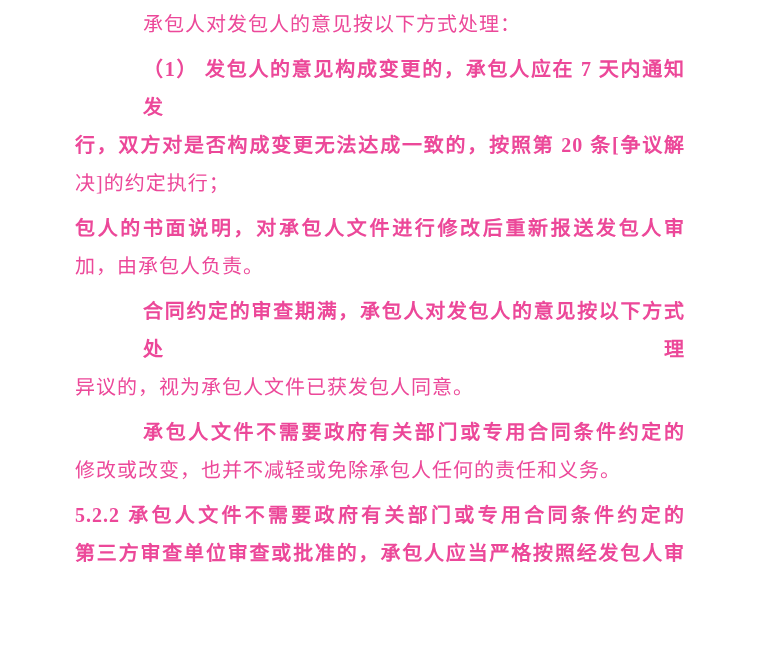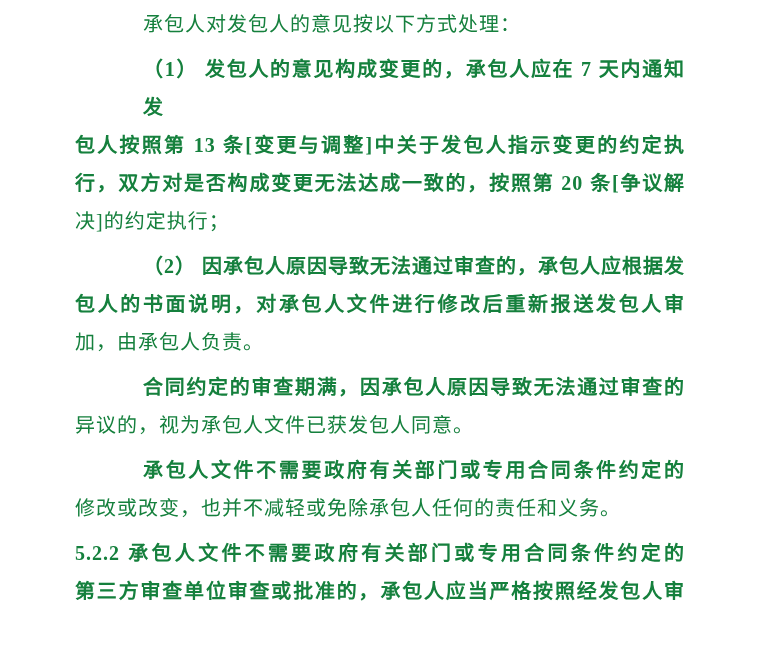--- a/index.html
+++ b/index.html
@@ -19,52 +19,50 @@
     padding: 5px 75px 0 75px;
   }
   .para {
     margin: 0 0 7px 0;
   }
   .line {
     font-family: "Liberation Serif", "DejaVu Serif", serif;
     font-size: 20px;
     line-height: 38px;
     letter-spacing: 1px;
-    color: #15803d;
+    color: #ec4899;
     text-align: left;
   }
   .line.justify {
     text-align: justify;
     text-align-last: justify;
     font-weight: bold;
   }
   .line.indent {
     padding-left: 68px;
   }
 </style>
 </head>
 <body style="background: rgb(255, 255, 255);">
 
 <div class="doc-page" style="color: rgb(28, 28, 28);">
     <div class="para">
       <div class="line indent">承包人对发包人的意见按以下方式处理：</div>
     </div>
     <div class="para">
       <div class="line justify indent">（1） 发包人的意见构成变更的，承包人应在 7 天内通知发</div>
-      <div class="line justify">包人按照第 13 条[变更与调整]中关于发包人指示变更的约定执</div>
       <div class="line justify">行，双方对是否构成变更无法达成一致的，按照第 20 条[争议解</div>
       <div class="line">决]的约定执行；</div>
     </div>
     <div class="para">
-      <div class="line justify indent">（2） 因承包人原因导致无法通过审查的，承包人应根据发</div>
       <div class="line justify">包人的书面说明，对承包人文件进行修改后重新报送发包人审</div>
       <div class="line">加，由承包人负责。</div>
     </div>
     <div class="para">
-      <div class="line justify indent">合同约定的审查期满，因承包人原因导致无法通过审查的</div>
+      <div class="line justify indent">合同约定的审查期满，承包人对发包人的意见按以下方式处理</div>
       <div class="line">异议的，视为承包人文件已获发包人同意。</div>
     </div>
     <div class="para">
       <div class="line justify indent">承包人文件不需要政府有关部门或专用合同条件约定的</div>
       <div class="line">修改或改变，也并不减轻或免除承包人任何的责任和义务。</div>
     </div>
     <div class="para">
       <div class="line justify">5.2.2 承包人文件不需要政府有关部门或专用合同条件约定的</div>
       <div class="line justify">第三方审查单位审查或批准的，承包人应当严格按照经发包人审</div>
     </div>

